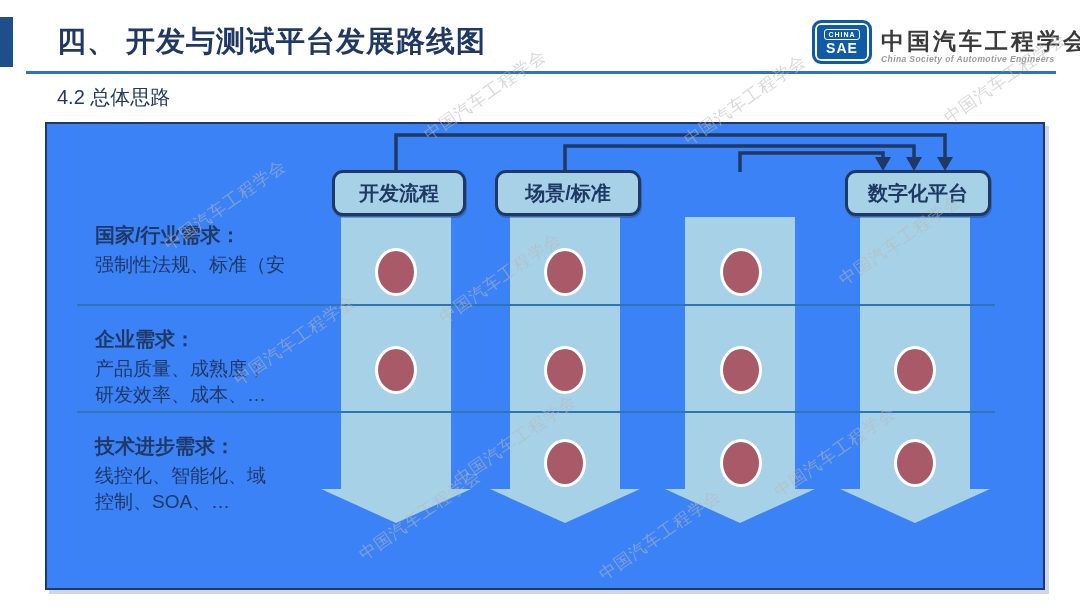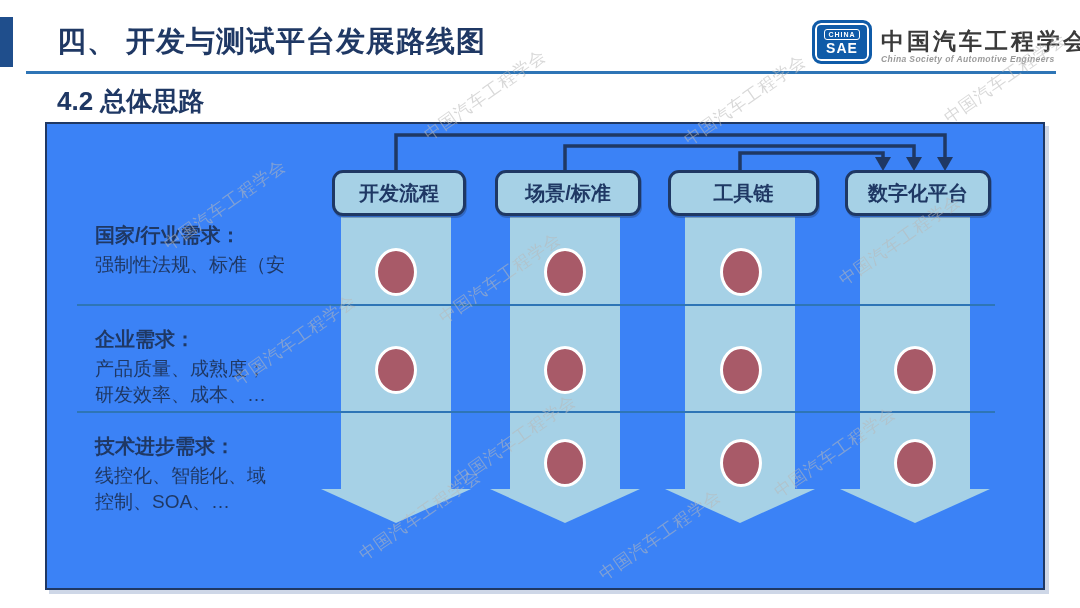--- a/index.html
+++ b/index.html
@@ -4,21 +4,21 @@
 <style>
   html,body{margin:0;padding:0;background:#fff;}
   .slide{position:relative;width:1080px;height:608px;background:#fff;overflow:hidden;
          font-family:"Liberation Sans","DejaVu Sans",sans-serif;}
 
   
   .accent-bar{position:absolute;left:0;top:17px;width:13px;height:50px;background:var(--accent);}
   .page-title{position:absolute;left:57px;top:22px;font-size:29px;font-weight:bold;
               color:var(--navy);letter-spacing:1px;white-space:nowrap;}
   .title-rule{position:absolute;left:26px;top:71px;width:1030px;height:3px;background:var(--line);}
-  .subtitle{position:absolute;left:57px;top:84px;font-size:26px;font-weight:bold;color:var(--navy);}
+  .subtitle{position:absolute;left:57px;top:84px;font-size:20px;font-weight:normal;color:var(--navy);}
 
   
   .logo{position:absolute;left:812px;top:20px;display:flex;align-items:flex-end;}
   .logo-badge{width:54px;height:38px;background:#0f5ba8;border:3px solid #0f5ba8;border-radius:9px;
               box-shadow:inset 0 0 0 2px #fff;display:flex;flex-direction:column;align-items:center;justify-content:center;}
   .logo-china{border:1.5px solid #fff;border-radius:3px;color:#fff;font-size:7px;font-weight:bold;
               letter-spacing:1px;padding:0 3px;margin-bottom:1px;line-height:9px;}
   .logo-sae{color:#fff;font-size:14px;font-weight:bold;line-height:14px;letter-spacing:1px;}
   .logo-text{margin-left:9px;}
   .logo-cn{font-size:23px;font-weight:bold;color:#3a3a3a;letter-spacing:3px;line-height:26px;white-space:nowrap;}
@@ -100,21 +100,20 @@
     <div class="band" style="left:463px"></div>
     <div class="band" style="left:638px"></div>
     <div class="band" style="left:813px"></div>
     <div class="band-head" style="left:274px"></div>
     <div class="band-head" style="left:443px"></div>
     <div class="band-head" style="left:618px"></div>
     <div class="band-head" style="left:793px"></div>
 
     <div class="col-head" style="left:285px;width:128px">开发流程</div>
     <div class="col-head" style="left:448px;width:140px">场景/标准</div>
-    <div class="col-head" style="left:621px;width:145px">工具链</div>
     <div class="col-head" style="left:798px;width:140px">数字化平台</div>
 
     <div class="sep" style="top:180px"></div>
     <div class="sep" style="top:287px"></div>
 
     <div class="row-label" style="top:98px">
       <div class="rl-title">国家/行业需求：</div>
       <div class="rl-line">强制性法规、标准（安</div>
     </div>
     <div class="row-label" style="top:202px">

